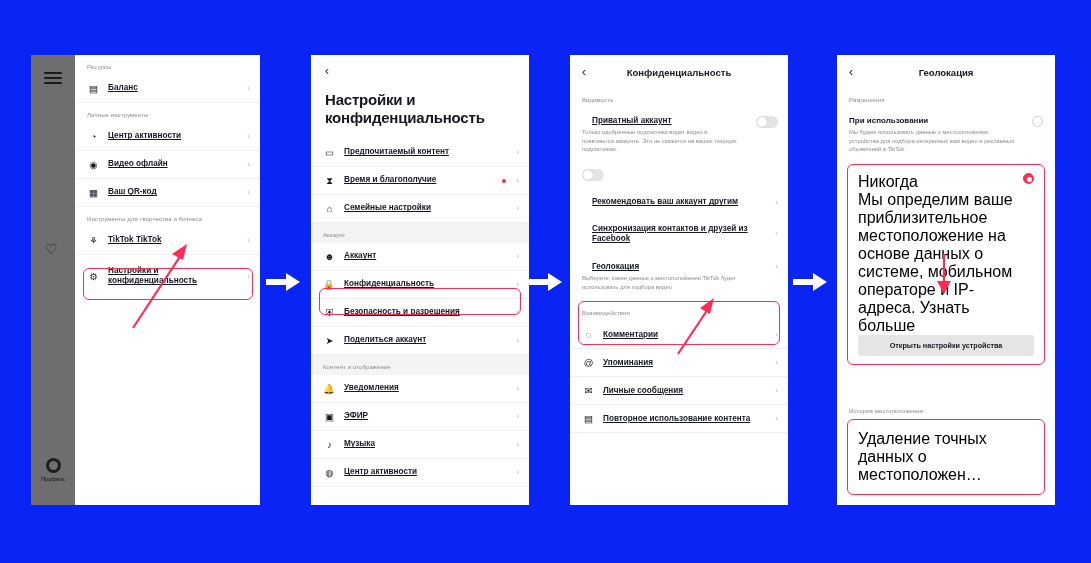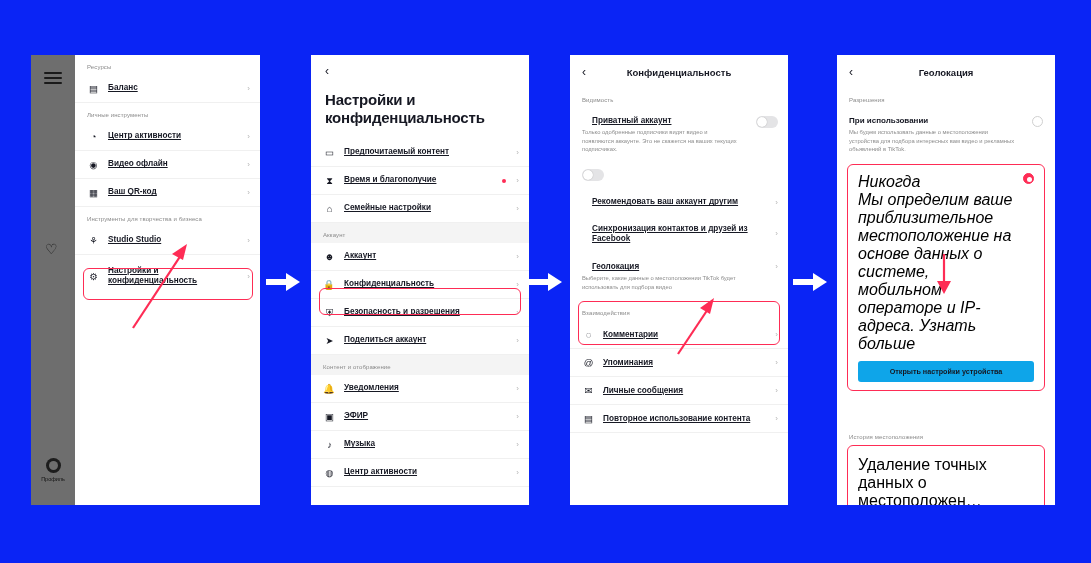--- a/index.html
+++ b/index.html
@@ -134,21 +134,21 @@
   .radio {
     width: 11px; height: 11px; border-radius: 50%; border: 1px solid #d0d0d0; flex: 0 0 11px;
   }
   .radio.sel {
     background: #fe2c55; border-color: #fe2c55; position: relative;
   }
   .radio.sel::after {
     content: ""; position: absolute; left: 3px; top: 3px; width: 5px; height: 5px; border-radius: 50%; background: #fff;
   }
   .btn-dark {
-    display: block; width: 100%; margin-top: 8px; background: #0ea5e9; color: #161823;
+    display: block; width: 100%; margin-top: 0; background: #e5e5e5; color: #161823;
     border: none; border-radius: 3px; padding: 6px 0; font-size: 7.2px; font-weight: 700;
     font-family: "Liberation Sans", sans-serif;
   }
   .foot-note { font-size: 5.8px; color: #8c8c8c; line-height: 1.55; padding: 8px 12px; }
 
   
   .redarrow { position: absolute; pointer-events: none; }
   .bottom-strip { position: absolute; left: 0; bottom: 0; width: 1091px; height: 16px; background: #0a24f5; }
 </style>
 </head>
@@ -191,21 +191,21 @@
       </div>
       <div class="row">
         <span class="ic">▦</span>
         <span class="tx">Ваш QR-код</span>
         <span class="chev">›</span>
       </div>
 
       <div class="sec-label">Инструменты для творчества и бизнеса</div>
       <div class="row">
         <span class="ic">⚘</span>
-        <span class="tx">Studio Studio</span>
+        <span class="tx">TikTok TikTok</span>
         <span class="chev">›</span>
       </div>
       <div class="row" style="margin-top:4px;">
         <span class="ic">⚙</span>
         <span class="tx">Настройки и конфиденциальность</span>
         <span class="chev">›</span>
       </div>
     </div>
     <div class="hl-box" style="left:52px; top:213px; width:170px; height:32px;"></div>
   </div>
@@ -379,21 +379,21 @@
 
     <div class="row row2 p4-item" style="padding-bottom:10px;">
       <div style="flex:1 1 auto; padding-right:8px;">
         <div class="ttl">При использовании</div>
         <div class="dsc">Мы будем использовать данные о местоположении устройства для подбора интересных вам видео и рекламных объявлений в TikTok.</div>
       </div>
       <div class="radio"></div>
     </div>
 
     <div class="p4-block">
-      <div style="display:flex; align-items:flex-start; gap:8px;font-style:italic;">
+      <div style="display:flex; align-items:flex-start; gap:8px;">
         <div style="flex:1 1 auto;">
           <div class="ttl">Никогда</div>
           <div class="dsc">Мы определим ваше приблизительное местоположение на основе данных о системе, мобильном операторе и IP-адреса. Узнать больше</div>
         </div>
         <div class="radio sel"></div>
       </div>
       <button class="btn-dark">Открыть настройки устройства</button>
     </div>
 
     <div class="sec-label" style="margin-top:34px;">История местоположения</div>

